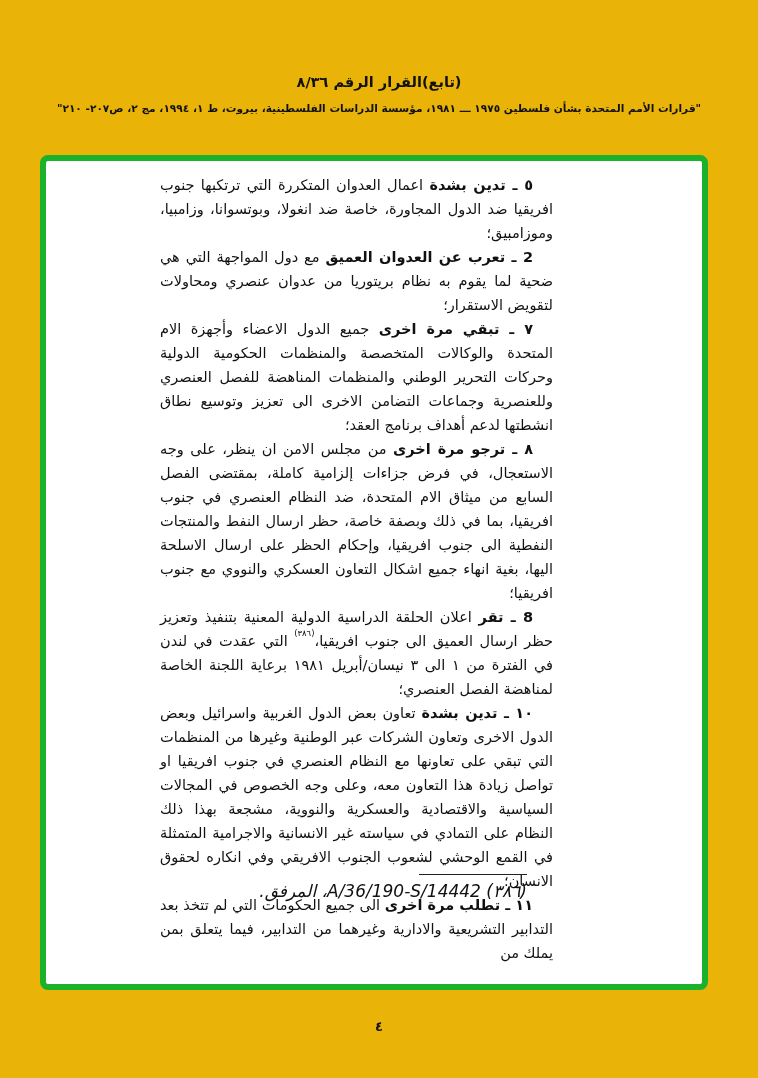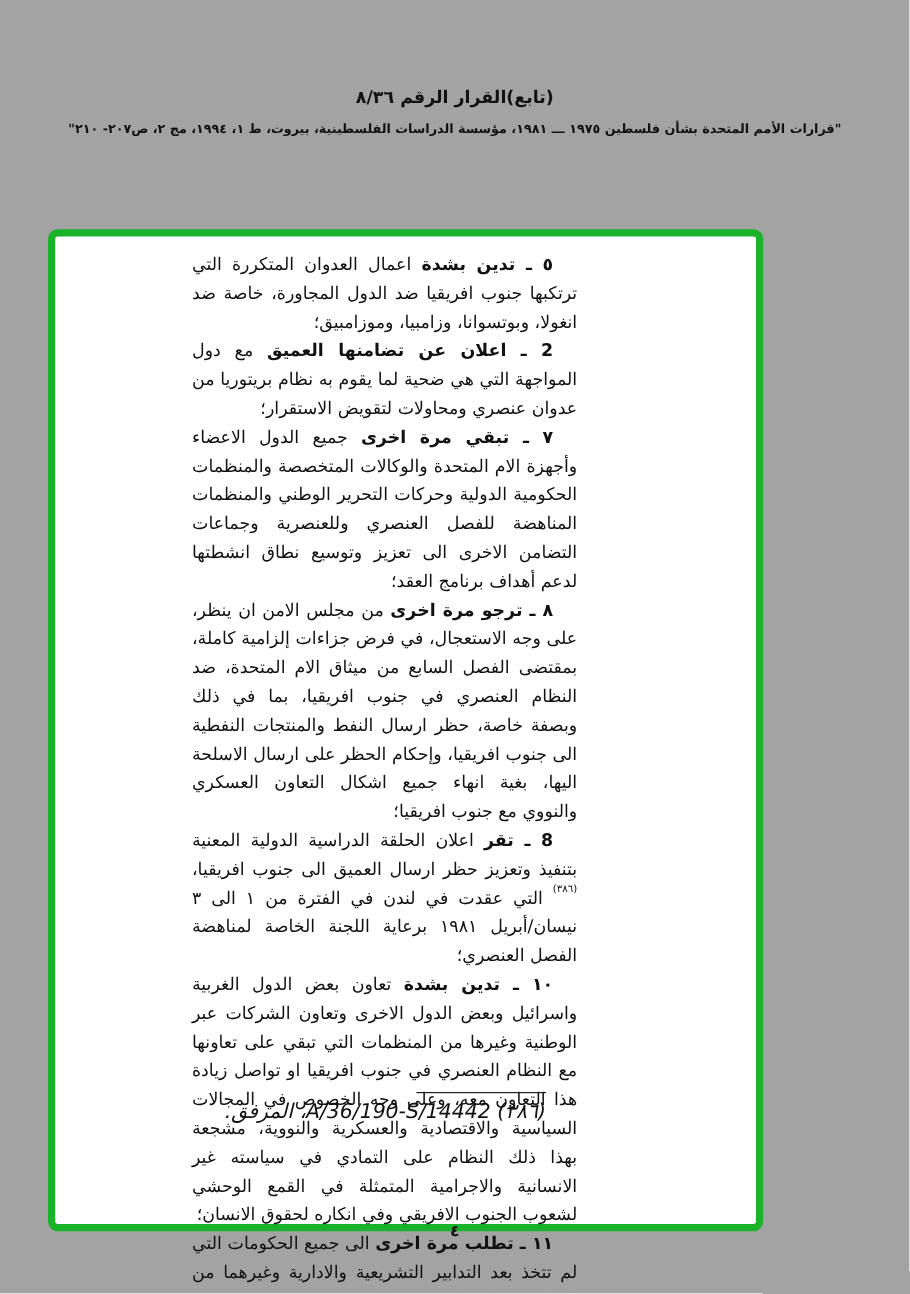--- a/index.html
+++ b/index.html
@@ -1,41 +1,40 @@
 <!DOCTYPE html>
 <html lang="ar"><head>
 <meta charset="utf-8">
 <style>
   html,body { margin:0; padding:0; background:#ffffff; }
   .page {
     position:relative;
     width:758px; height:1078px;
-    background:#a3a3a3;
+    background:#eab308;
     font-family:"DejaVu Sans","Liberation Sans",sans-serif;
     color:#111;
     overflow:hidden;
   }
   .doc-title {
     position:absolute; top:74px; left:0; width:100%;
     text-align:center; direction:rtl;
     font-weight:bold; font-size:14.5px; letter-spacing:0.2px;
   }
   .doc-source {
     position:absolute; top:102px; left:0; width:100%;
     text-align:center; direction:rtl;
     font-weight:bold; font-size:10.6px; white-space:nowrap;
   }
   .green-box {
     position:absolute; left:40px; top:155px;
-    width:596px; height:835px;
+    width:668px; height:835px;
     box-sizing:border-box;
     border:6px solid #1ab12b;
     border-radius:8px;
     background:#ffffff;
-    margin-top:36px;
   }
   .content {
     position:absolute; top:12px; right:149px; left:114px;
     direction:rtl; text-align:justify;
   }
   .content p {
     margin:0; padding:0;
     font-size:14.5px; line-height:24px;
     text-indent:20px;
   }
@@ -67,21 +66,21 @@
 
 <div class="page" style="color: rgb(17, 17, 17);">
 
   <div class="doc-title">(تابع)القرار الرقم ٨/٣٦</div>
 
   <div class="doc-source">"قرارات الأمم المتحدة بشأن فلسطين ١٩٧٥ ـــ ١٩٨١، مؤسسة الدراسات الفلسطينية، بيروت، ط ١، ١٩٩٤، مج ٢، ص٢٠٧- ٢١٠"</div>
 
   <div class="green-box" style="border-color: rgb(26, 177, 43);">
     <div class="content" id="paras">
         <p><span class="pnum">٥ ـ </span><span class="lead">تدين بشدة</span><span> اعمال العدوان المتكررة التي ترتكبها جنوب افريقيا ضد الدول المجاورة، خاصة ضد انغولا، وبوتسوانا، وزامبيا، وموزامبيق؛</span></p>
-        <p><span class="pnum">2 ـ </span><span class="lead">اعلان عن تضامنها العميق</span><span> مع دول المواجهة التي هي ضحية لما يقوم به نظام بريتوريا من عدوان عنصري ومحاولات لتقويض الاستقرار؛</span></p>
+        <p><span class="pnum">2 ـ </span><span class="lead">تعرب عن العدوان العميق</span><span> مع دول المواجهة التي هي ضحية لما يقوم به نظام بريتوريا من عدوان عنصري ومحاولات لتقويض الاستقرار؛</span></p>
         <p><span class="pnum">٧ ـ </span><span class="lead">تبقي مرة اخرى</span><span> جميع الدول الاعضاء وأجهزة الام المتحدة والوكالات المتخصصة والمنظمات الحكومية الدولية وحركات التحرير الوطني والمنظمات المناهضة للفصل العنصري وللعنصرية وجماعات التضامن الاخرى الى تعزيز وتوسيع نطاق انشطتها لدعم أهداف برنامج العقد؛</span></p>
         <p><span class="pnum">٨ ـ </span><span class="lead">ترجو مرة اخرى</span><span> من مجلس الامن ان ينظر، على وجه الاستعجال، في فرض جزاءات إلزامية كاملة، بمقتضى الفصل السابع من ميثاق الام المتحدة، ضد النظام العنصري في جنوب افريقيا، بما في ذلك وبصفة خاصة، حظر ارسال النفط والمنتجات النفطية الى جنوب افريقيا، وإحكام الحظر على ارسال الاسلحة اليها، بغية انهاء جميع اشكال التعاون العسكري والنووي مع جنوب افريقيا؛</span></p>
         <p><span class="pnum">8 ـ </span><span class="lead">تقر</span><span> اعلان الحلقة الدراسية الدولية المعنية بتنفيذ وتعزيز حظر ارسال العميق الى جنوب افريقيا،</span><sup>(٣٨٦)</sup><span> التي عقدت في لندن في الفترة من ١ الى ٣ نيسان/أبريل ١٩٨١ برعاية اللجنة الخاصة لمناهضة الفصل العنصري؛</span></p>
         <p><span class="pnum">١٠ ـ </span><span class="lead">تدين بشدة</span><span> تعاون بعض الدول الغربية واسرائيل وبعض الدول الاخرى وتعاون الشركات عبر الوطنية وغيرها من المنظمات التي تبقي على تعاونها مع النظام العنصري في جنوب افريقيا او تواصل زيادة هذا التعاون معه، وعلى وجه الخصوص في المجالات السياسية والاقتصادية والعسكرية والنووية، مشجعة بهذا ذلك النظام على التمادي في سياسته غير الانسانية والاجرامية المتمثلة في القمع الوحشي لشعوب الجنوب الافريقي وفي انكاره لحقوق الانسان؛</span></p>
         <p><span class="pnum">١١ ـ </span><span class="lead">تطلب مرة اخرى</span><span> الى جميع الحكومات التي لم تتخذ بعد التدابير التشريعية والادارية وغيرهما  من التدابير، فيما يتعلق بمن يملك من</span></p>
       </div>
 
     <div class="footnote">
       <div class="fn-rule"></div>
       <div class="fn-text">

